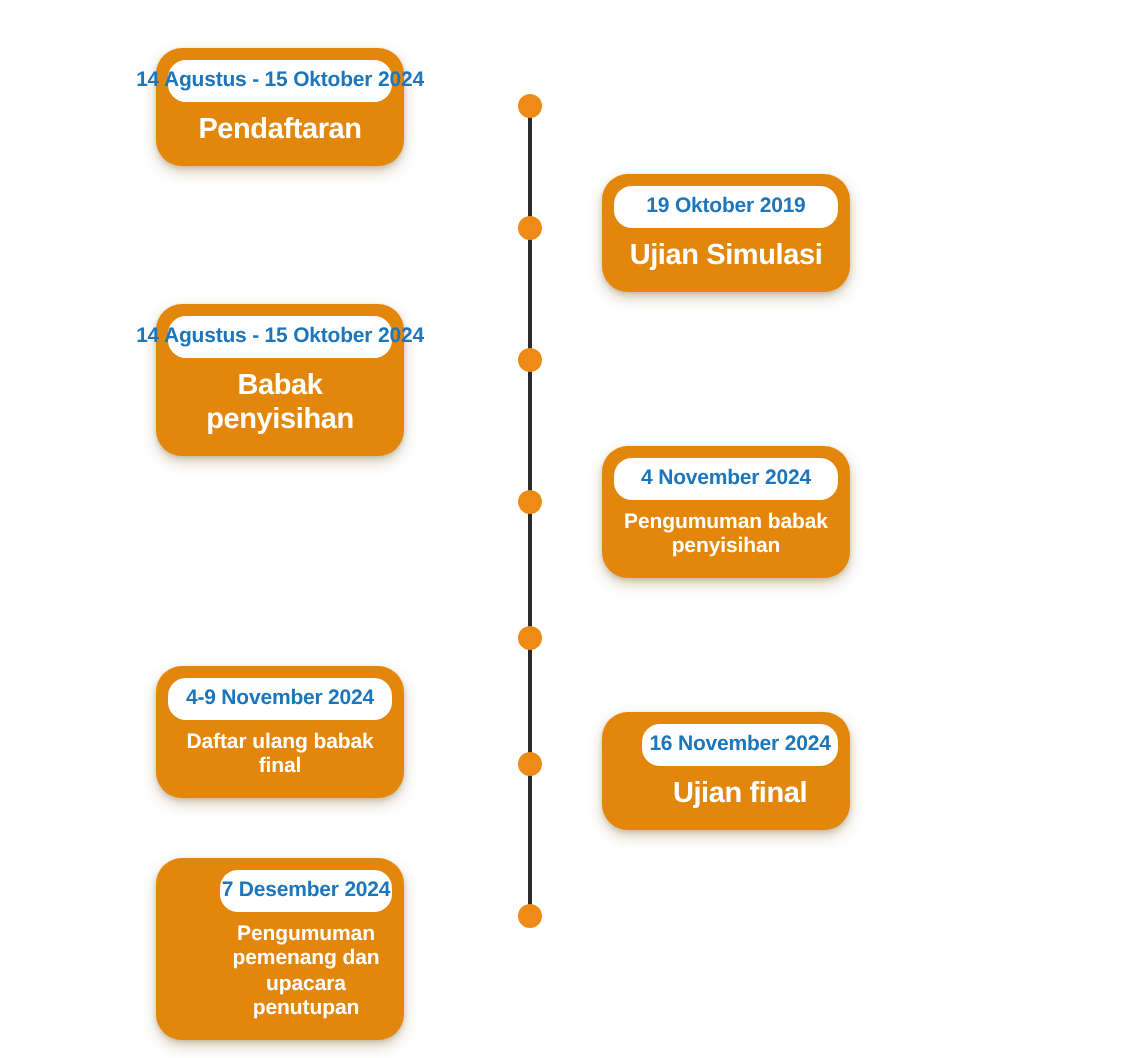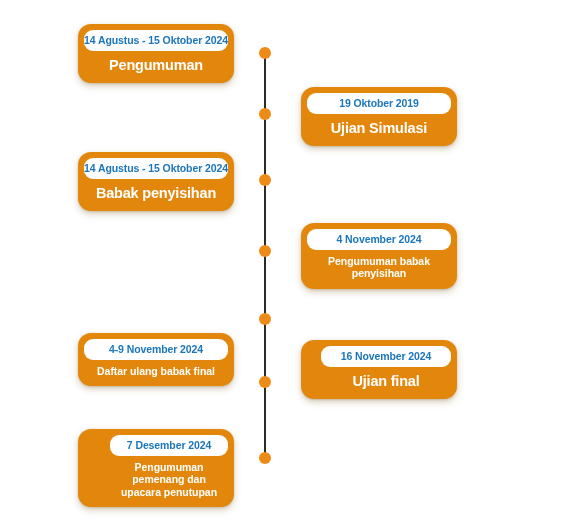--- a/index.html
+++ b/index.html
@@ -38,21 +38,21 @@
     margin-left: -6px;
     margin-top: -6px;
     left: 265px;
     border-radius: 50%;
     background: #ED8B16;
   }
 
   
   .card {
     position: absolute;
-    width: 156px;
+    width: 124px;
     box-sizing: border-box;
     background: #E2870C;
     border-radius: 13px;
     padding: 6px 6px 7px 6px;
     box-shadow: 0 3px 7px rgba(120, 90, 30, 0.30),
                 0 1px 2px rgba(120, 90, 30, 0.22);
   }
   .card.left  { left: 78px; }
   .card.right { left: 301px; }
 
@@ -107,21 +107,21 @@
   <div class="axis-dot" style="top:180px;"></div>
   <div class="axis-dot" style="top:251px;"></div>
   <div class="axis-dot" style="top:319px;"></div>
   <div class="axis-dot" style="top:382px;"></div>
   <div class="axis-dot" style="top:458px;"></div>
 
   <div class="card left" style="top:24px;">
     <div class="date-pill">
       <span class="date-text">14 Agustus - 15 Oktober 2024</span>
     </div>
-    <div class="card-title big">Pengumuman</div>
+    <div class="card-title big">Pendaftaran</div>
   </div>
 
   <div class="card right" style="top:87px;">
     <div class="date-pill">
       <span class="date-text">19 Oktober 2019</span>
     </div>
     <div class="card-title big">Ujian Simulasi</div>
   </div>
 
   <div class="card left" style="top:152px;">
@@ -138,21 +138,21 @@
     <div class="card-title small">Pengumuman babak penyisihan</div>
   </div>
 
   <div class="card left" style="top:294px;margin-top:39px;">
     <div class="date-pill">
       <span class="date-text">4-9 November 2024</span>
     </div>
     <div class="card-title small">Daftar ulang babak final</div>
   </div>
 
-  <div class="card right" style="top:340px;padding-left:20px;">
+  <div class="card right" style="top:356px;padding-left:20px;">
     <div class="date-pill">
       <span class="date-text">16 November 2024</span>
     </div>
     <div class="card-title big">Ujian final</div>
   </div>
 
   <div class="card left" style="top:429px;padding-left:32px;">
     <div class="date-pill">
       <span class="date-text">7 Desember 2024</span>
     </div>

